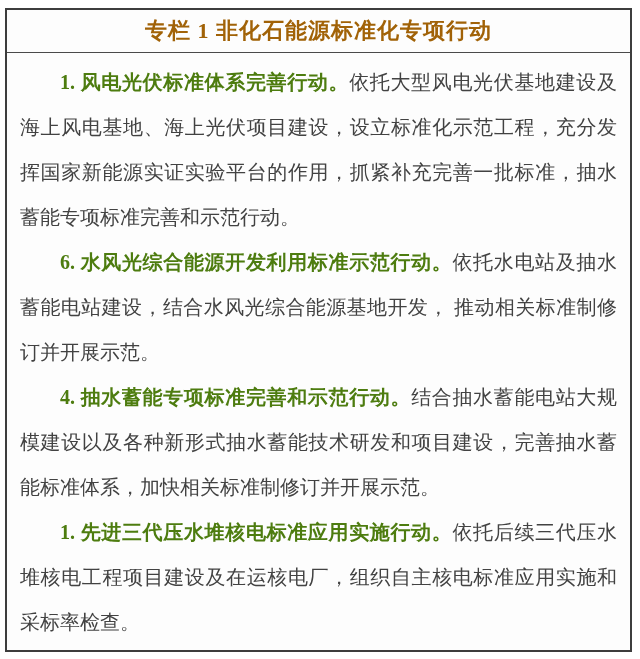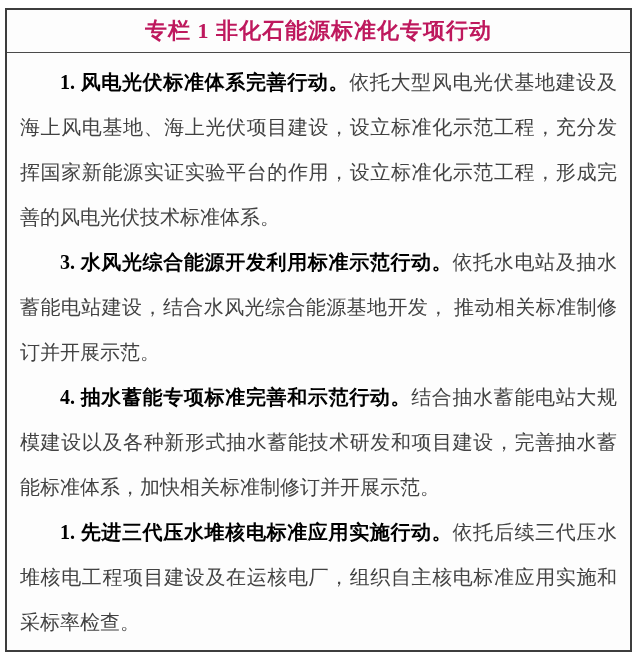--- a/index.html
+++ b/index.html
@@ -27,52 +27,52 @@
   }
   .panel-title {
     height: 43px;
     box-sizing: border-box;
     border-bottom: 1px solid #4a4a4a;
     display: flex;
     align-items: center;
     justify-content: center;
     font-size: 22px;
     font-weight: bold;
-    color: #be185d;
+    color: #a16207;
     letter-spacing: 1px;
   }
   .panel-body {
     padding: 7px 13px 0 13px;
     font-size: 20px;
     line-height: 45px;
     color: #424242;
     text-align: justify;
   }
   .para {
     margin: 0;
     text-indent: 2em;
   }
   .para .run-in-heading {
     font-weight: bold;
-    color: #000000;
+    color: #4d7c0f;
   }
 </style>
 </head>
 <body>
 
 <div class="page">
   <div class="panel">
 
     <div class="panel-title">专栏 1 非化石能源标准化专项行动</div>
 
     <div class="panel-body">
 
-      <p class="para"><span class="run-in-heading">1. 风电光伏标准体系完善行动。</span><span>依托大型风电光伏基地建设及海上风电基地、海上光伏项目建设，设立标准化示范工程，充分发挥国家新能源实证实验平台的作用，设立标准化示范工程，形成完善的风电光伏技术标准体系。</span></p>
+      <p class="para"><span class="run-in-heading">1. 风电光伏标准体系完善行动。</span><span>依托大型风电光伏基地建设及海上风电基地、海上光伏项目建设，设立标准化示范工程，充分发挥国家新能源实证实验平台的作用，抓紧补充完善一批标准，抽水蓄能专项标准完善和示范行动。</span></p>
 
-      <p class="para"><span class="run-in-heading">3. 水风光综合能源开发利用标准示范行动。</span><span>依托水电站及抽水蓄能电站建设，结合水风光综合能源基地开发， 推动相关标准制修订并开展示范。</span></p>
+      <p class="para"><span class="run-in-heading">6. 水风光综合能源开发利用标准示范行动。</span><span>依托水电站及抽水蓄能电站建设，结合水风光综合能源基地开发， 推动相关标准制修订并开展示范。</span></p>
 
       <p class="para"><span class="run-in-heading">4. 抽水蓄能专项标准完善和示范行动。</span><span>结合抽水蓄能电站大规模建设以及各种新形式抽水蓄能技术研发和项目建设，完善抽水蓄能标准体系，加快相关标准制修订并开展示范。</span></p>
 
       <p class="para"><span class="run-in-heading">1. 先进三代压水堆核电标准应用实施行动。</span><span>依托后续三代压水堆核电工程项目建设及在运核电厂，组织自主核电标准应用实施和采标率检查。</span></p>
 
     </div>
   </div>
 </div>
 
 </body></html>

